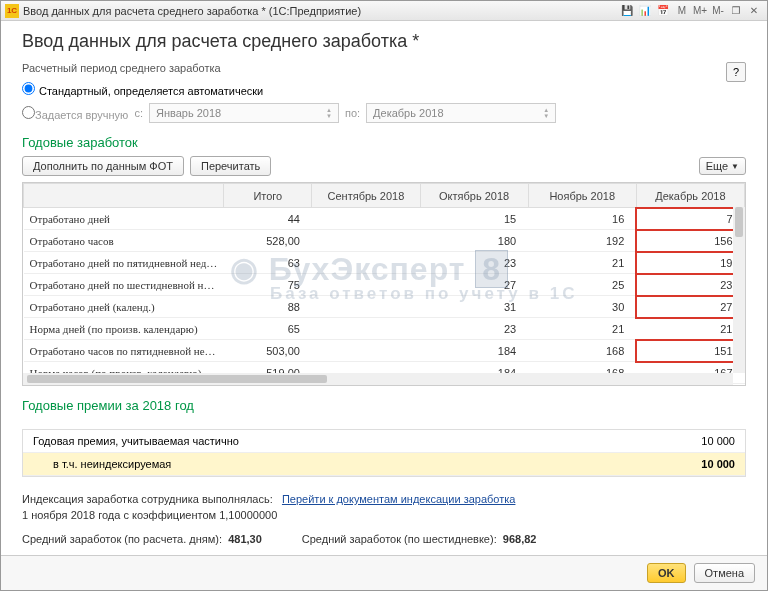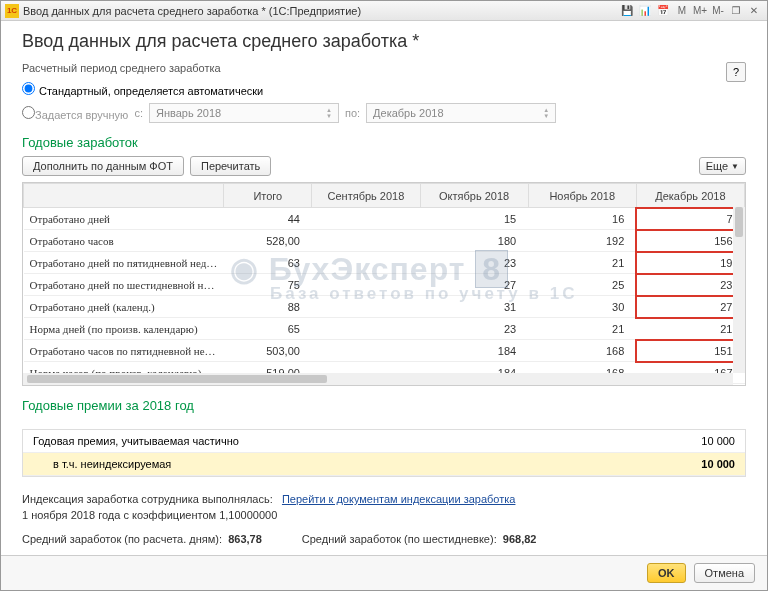--- a/index.html
+++ b/index.html
@@ -206,21 +206,21 @@
         <span style="font-weight:bold;">10 000</span>
       </div>
     </div>
 
     <div class="idx-block">
       <span>Индексация заработка сотрудника выполнялась:</span>&nbsp;&nbsp;&nbsp;<a>Перейти к документам индексации заработка</a><br>
       <span>1 ноября 2018 года с коэффициентом 1,10000000</span>
     </div>
 
     <div class="avg-row">
-      <div><span>Средний заработок (по расчета. дням):</span>&nbsp;&nbsp;<b>863,78</b></div>
+      <div><span>Средний заработок (по расчета. дням):</span>&nbsp;&nbsp;<b>481,30</b></div>
       <div><span>Средний заработок (по шестидневке):</span>&nbsp;&nbsp;<b>968,82</b></div>
     </div>
   </div>
 
   <div class="footer">
     <button class="btn primary">OK</button>
     <button class="btn">Отмена</button>
   </div>
 </div>
 

